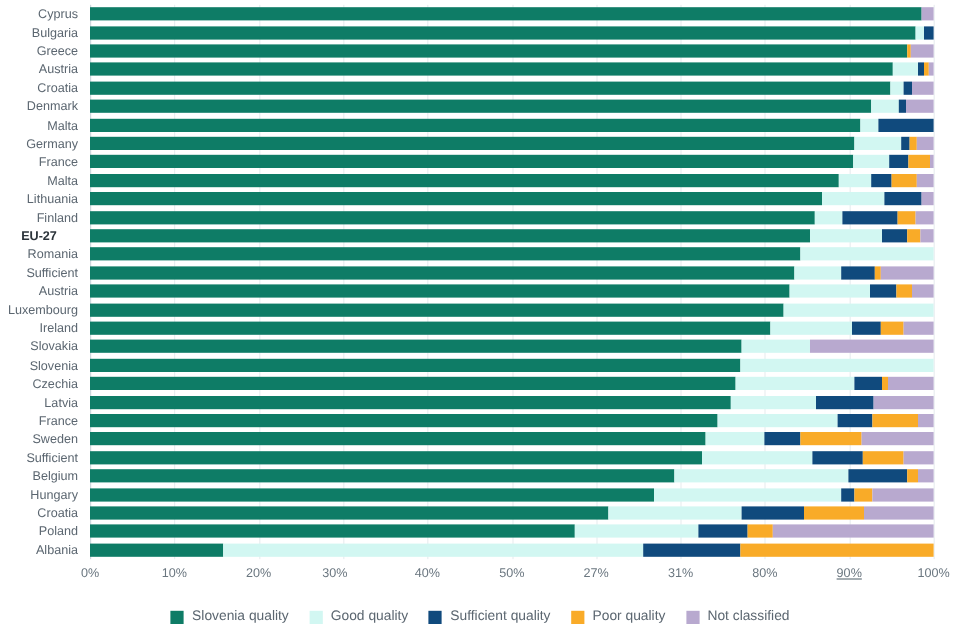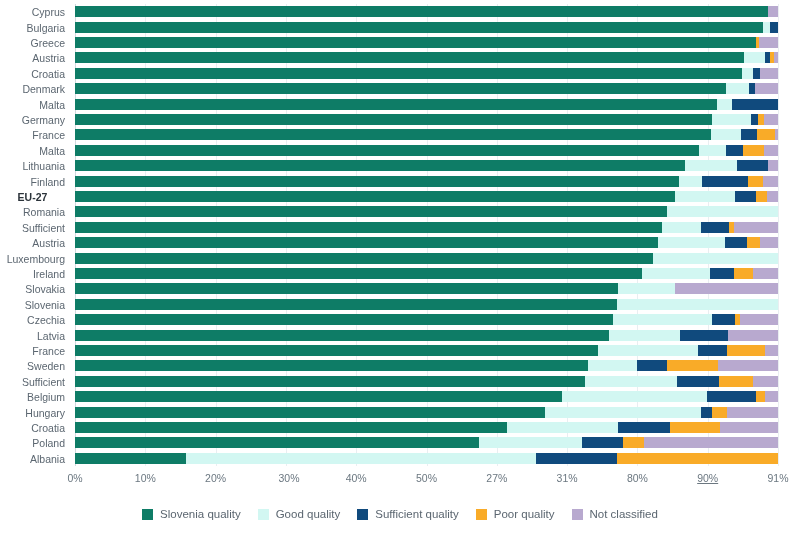--- a/index.html
+++ b/index.html
@@ -341,28 +341,28 @@
         <div class="seg seg-good" title="Albania — Good quality: 49.8%" style="left: 111.074px; width: 350.094px; background: rgb(210, 247, 242);"></div>
         <div class="seg seg-sufficient" title="Albania — Sufficient quality: 11.5%" style="left: 461.168px; width: 80.845px; background: rgb(16, 74, 125);"></div>
         <div class="seg seg-poor" title="Albania — Poor quality: 22.9%" style="left: 542.013px; width: 160.987px; background: rgb(249, 171, 40);"></div>
       </div>
     </div>
 
   <div id="x-axis">
       <div class="xtick" style="left: 0px;">0%</div>
       <div class="xtick" style="left: 70.3px;">10%</div>
       <div class="xtick" style="left: 140.6px;">20%</div>
-      <div class="xtick" style="left: 214px;">30%</div>
+      <div class="xtick" style="left: 204px;">30%</div>
       <div class="xtick" style="left: 281.2px;">40%</div>
       <div class="xtick" style="left: 351.5px;">50%</div>
       <div class="xtick" style="left: 421.8px;">27%</div>
       <div class="xtick" style="left: 492.1px;">31%</div>
       <div class="xtick" style="left: 562.4px;">80%</div>
       <div class="xtick" style="left: 632.7px; text-decoration: underline;">90%</div>
-      <div class="xtick" style="left: 703px;">91%</div>
+      <div class="xtick" style="left: 703px;">100%</div>
     </div>
 
   <div id="legend">
       <div class="legend-item">
         <span class="legend-swatch" style="background: rgb(14, 124, 102);"></span>
         <span class="legend-text">Slovenia quality</span>
       </div>
       <div class="legend-item">
         <span class="legend-swatch" style="background: rgb(210, 247, 242);"></span>
         <span class="legend-text">Good quality</span>

